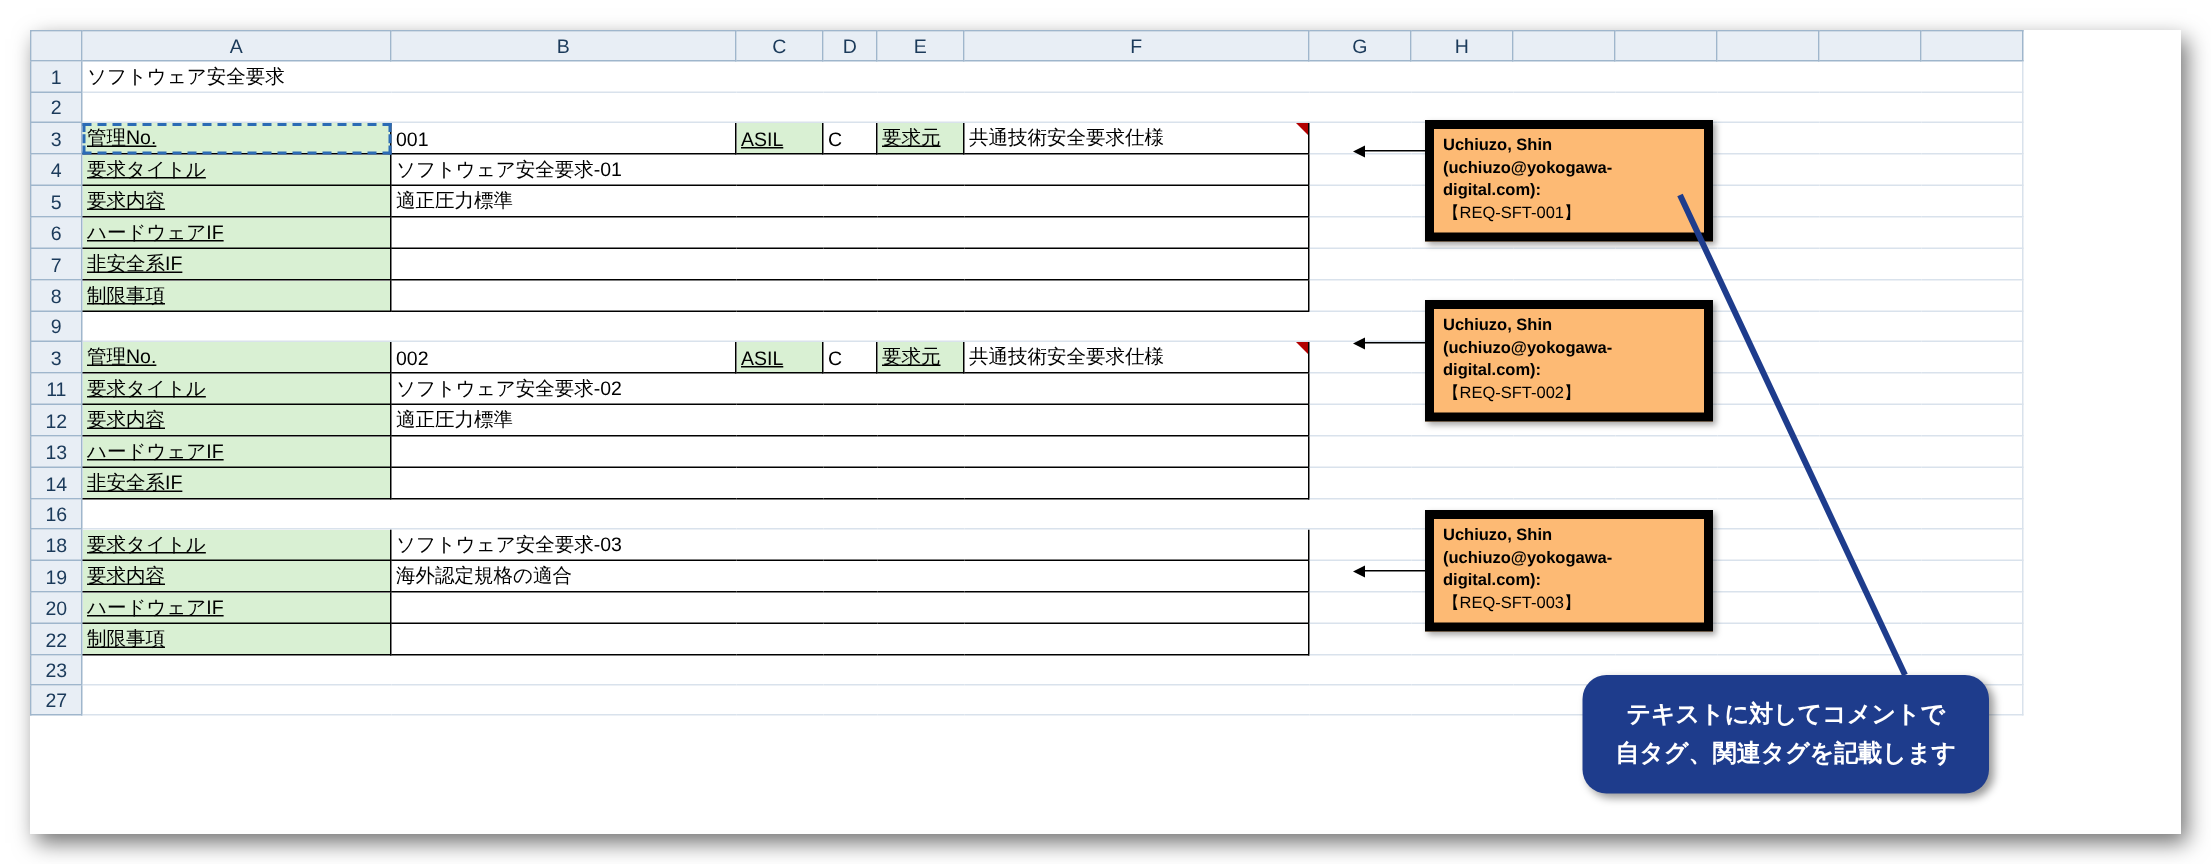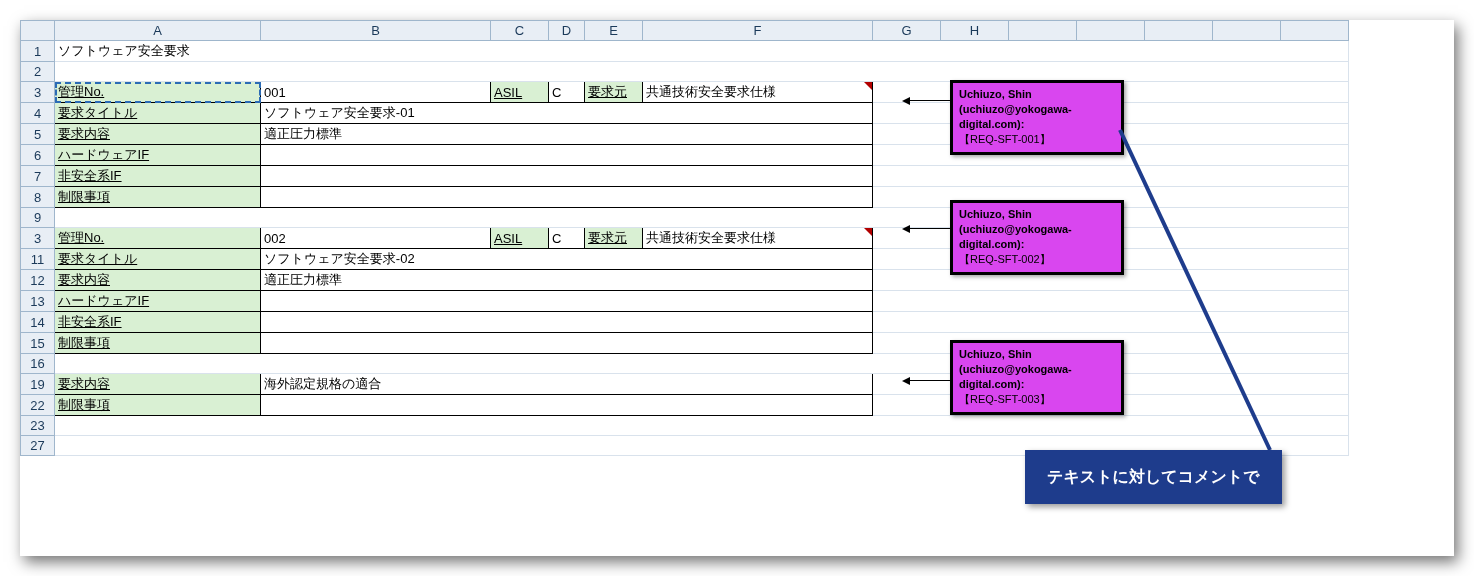--- a/index.html
+++ b/index.html
@@ -75,23 +75,23 @@
     position: absolute;
     right: 0; top: 0;
     width: 0; height: 0;
     border-left: 8px solid transparent;
     border-top: 8px solid #b20000;
   }
 
   
   .comment {
     position: absolute;
-    width: 174px;
-    background: #d946ef;
-    border: 3px solid #000000;
+    width: 192px;
+    background: #fdba74;
+    border: 6px solid #000000;
     box-shadow: 2px 2px 4px rgba(0,0,0,0.35);
     padding: 4px 6px 6px;
     font-size: 11px;
     line-height: 1.35;
     font-family: "MS PGothic", sans-serif;
   }
   .comment .author { font-weight: bold; }
 
   
   .arrow {
@@ -248,36 +248,42 @@
       <td class="blk lbl">ハードウェアIF</td>
       <td class="blk" colspan="5"></td>
       <td colspan="7"></td>
     </tr>
     <tr>
       <th class="rowhdr">14</th>
       <td class="blk lbl">非安全系IF</td>
       <td class="blk" colspan="5"></td>
       <td colspan="7"></td>
     </tr>
-    <tr>
-      <th class="rowhdr">15</th>
-      <td class="blk lbl">制限事項</td>
-      <td class="blk" colspan="5"></td>
-      <td colspan="7"></td>
-    </tr>
 
     <tr>
           <th class="rowhdr">16</th>
           <td colspan="13"></td>
         </tr>
 
+    <tr>
+      <th class="rowhdr">18</th>
+      <td class="blk lbl">要求タイトル</td>
+      <td class="blk" colspan="5">ソフトウェア安全要求-03</td>
+      <td colspan="7"></td>
+    </tr>
     <tr>
       <th class="rowhdr">19</th>
       <td class="blk lbl">要求内容</td>
       <td class="blk" colspan="5">海外認定規格の適合</td>
+      <td colspan="7"></td>
+    </tr>
+    <tr>
+      <th class="rowhdr">20</th>
+      <td class="blk lbl">ハードウェアIF</td>
+      <td class="blk" colspan="5"></td>
       <td colspan="7"></td>
     </tr>
     <tr>
       <th class="rowhdr">22</th>
       <td class="blk lbl">制限事項</td>
       <td class="blk" colspan="5"></td>
       <td colspan="7"></td>
     </tr>
     <tr>
           <th class="rowhdr">23</th>
@@ -304,17 +310,18 @@
   </div>
   <div class="comment" style="left:930px; top:320px;">
     <span class="author">Uchiuzo, Shin (uchiuzo@yokogawa-digital.com):</span><br>
     <span>【REQ-SFT-003】</span>
   </div>
 
   <svg style="position:absolute; left:0; top:0; width:1434px; height:536px; pointer-events:none;">
     <line x1="1100" y1="110" x2="1250" y2="430" stroke="#1e3c8c" stroke-width="4"></line>
   </svg>
 
-  <div class="callout" style="left:1005px; top:430px;">
+  <div class="callout" style="left:1035px; top:430px;border-radius:16px;">
     <div>テキストに対してコメントで</div>
+    <div>自タグ、関連タグを記載します</div>
   </div>
 
 </div>
 
 </body></html>

